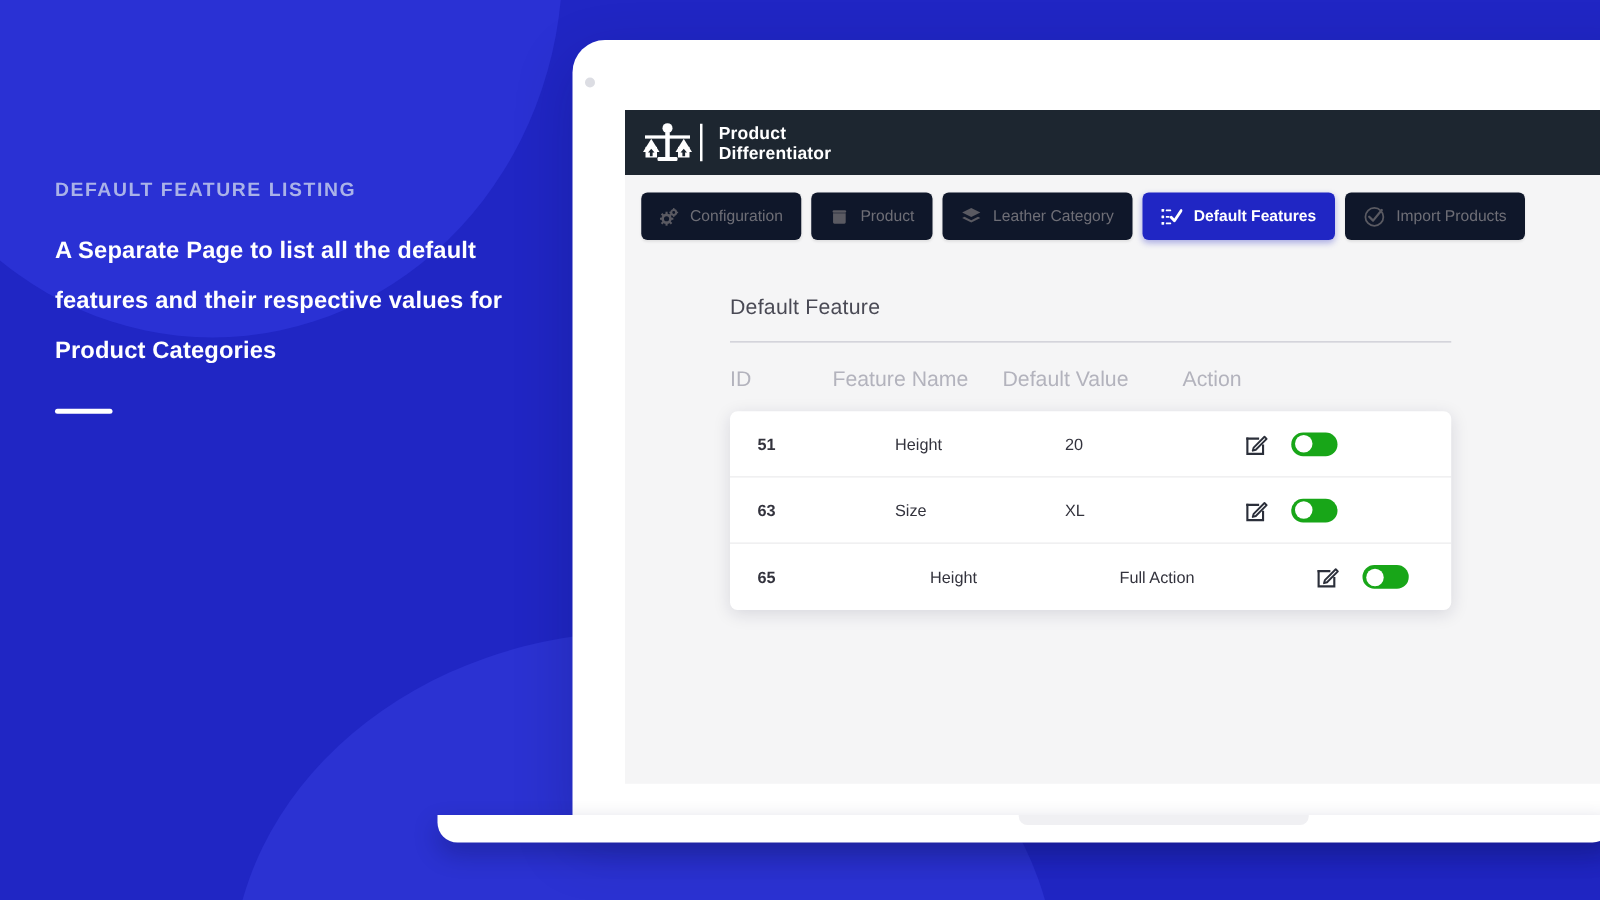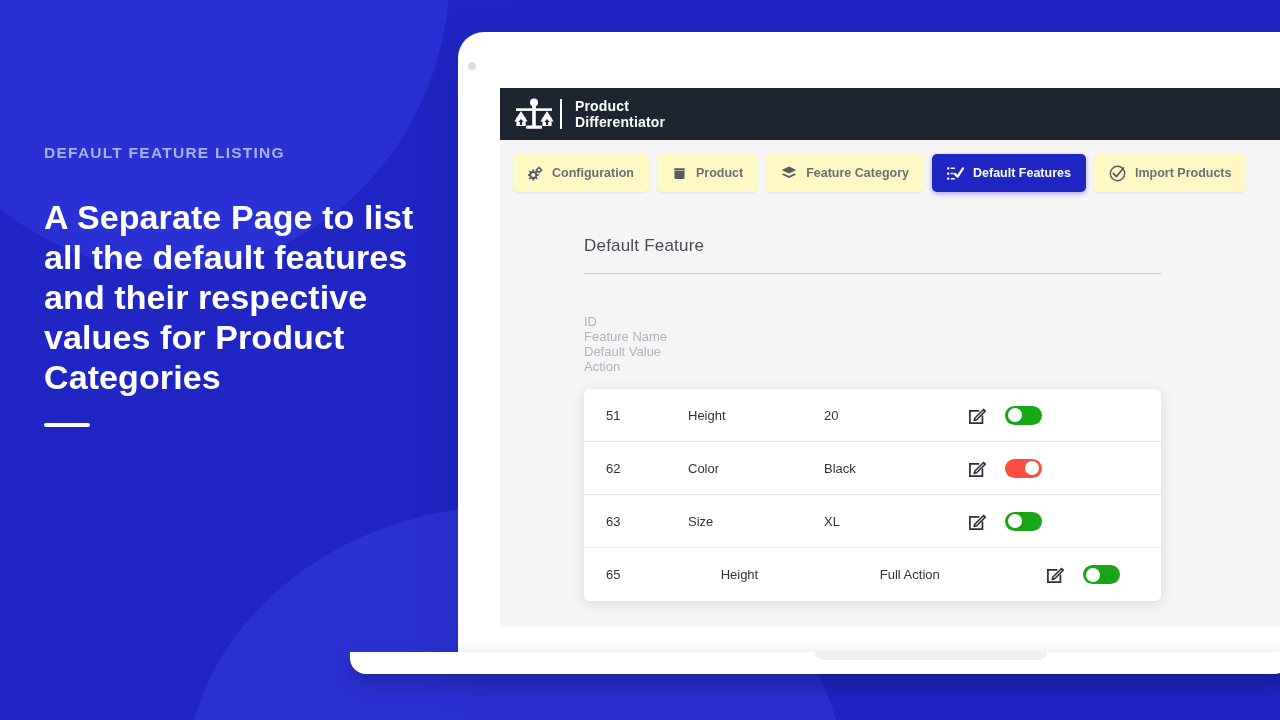--- a/index.html
+++ b/index.html
@@ -51,22 +51,22 @@
   }
   .eyebrow {
     font-size: 15.5px;
     letter-spacing: 1.25px;
     font-weight: 600;
     color: #aab2e8;
     text-transform: uppercase;
     line-height: 1;
   }
   .headline {
-    margin-top: 36px;
-    font-size: 34px;
+    margin-top: 20px;
+    font-size: 19px;
     font-weight: 700;
     line-height: 40px;
     color: #ffffff;
     letter-spacing: 0.1px;
   }
   .rule {
     margin-top: 26px;
     width: 46px;
     height: 4px;
     background: #ffffff;
@@ -160,28 +160,27 @@
     gap: 8px;
     padding: 14px 0 14px 13px;
     background: #f5f5f6;
   }
   .tab {
     display: flex;
     align-items: center;
     gap: 9px;
     height: 38px;
     padding: 0 15px;
-    background: #fef9c3;
+    background: #0f172a;
     border-radius: 5px;
     box-shadow: 0 1px 2px rgba(0,0,0,0.08);
     font-size: 12.5px;
     color: #6e6e76;
     white-space: nowrap;
     cursor: pointer;
-    font-weight: bold;
   }
   .tab svg { flex: 0 0 auto; display: block; }
   .tab.active {
     background: #2026c4;
     color: #ffffff;
     font-weight: 700;
     box-shadow: 0 2px 5px rgba(32,38,196,0.35);
   }
 
   
@@ -196,25 +195,24 @@
   }
   .panel-hr {
     margin-top: 17px;
     width: 577px;
     height: 1px;
     background: #c9c9d2;
   }
 
   .thead {
     display: flex;
-    margin-top: 40px;
+    margin-top: 20px;
     width: 577px;
-    font-size: 13px;
+    font-size: 17px;
     color: #b3b3bd;
-    flex-direction: column;
   }
   .col-id    { width: 82px; }
   .col-name  { width: 136px; }
   .col-value { width: 144px; }
   .col-act   { width: 140px; }
 
   .table-card {
     margin-top: 15px;
     width: 577px;
     background: #ffffff;
@@ -225,22 +223,22 @@
   .trow {
     display: flex;
     align-items: center;
     height: 53px;
     padding-left: 22px;
     font-size: 13px;
     color: #33333d;
     border-bottom: 1px solid #ececed;
   }
   .trow:last-child { border-bottom: none; gap: 47px; }
-  .trow .col-id    { width: 82px; }
-  .trow .col-name  { width: 136px; }
+  .trow .col-id    { width: 82px; font-weight: bold; }
+  .trow .col-name  { width: 136px; margin-left: 28px; }
   .trow .col-value { width: 144px; }
   .trow .col-act   { width: 140px; display: flex; align-items: center; gap: 18px; }
 
   .edit-btn {
     width: 19px; height: 19px;
     display: block;
     cursor: pointer;
     flex: 0 0 auto;
   }
 
@@ -337,21 +335,21 @@
           </svg>
           <span>Product</span>
         </div>
 
         <div class="tab">
           <svg width="16" height="16" viewBox="0 0 16 16">
             <path d="M8 1.4 L15.3 5 L8 8.6 L0.7 5 Z" fill="#5a5a62"></path>
             <path d="M8 11.1 L2.6 8.4 L0.7 9.4 L8 13 L15.3 9.4 L13.4 8.4 Z" fill="#5a5a62"></path>
             <path d="M8 14.2 L2.6 11.5 L0.7 12.5 L8 16 L15.3 12.5 L13.4 11.5 Z" fill="#5a5a62" opacity="0"></path>
           </svg>
-          <span>Feature Category</span>
+          <span>Leather Category</span>
         </div>
 
         <div class="tab active">
           <svg width="17" height="15" viewBox="0 0 18 16">
             <g fill="#ffffff">
               <rect x="0" y="1.2" width="2.4" height="2.4" rx="0.4"></rect>
               <rect x="0" y="6.8" width="2.4" height="2.4" rx="0.4"></rect>
               <rect x="0" y="12.3" width="2.4" height="2.4" rx="0.4"></rect>
               <rect x="3.8" y="1.7" width="4.6" height="1.5" rx="0.4"></rect>
               <rect x="3.8" y="7.3" width="3.2" height="1.5" rx="0.4"></rect>
@@ -394,35 +392,20 @@
                 <path d="M2 5.2 V18 H15.2 V11" fill="none" stroke="#2b2f3a" stroke-width="1.8" stroke-linecap="square"></path>
                 <path d="M2 5.2 H11" fill="none" stroke="#2b2f3a" stroke-width="1.8" stroke-linecap="square"></path>
                 <path d="M7.3 12.7 L16.4 3.6 L18.2 5.4 L9.1 14.5 L6.5 15.3 Z" fill="none" stroke="#2b2f3a" stroke-width="1.6" stroke-linejoin="round"></path>
               </svg>
               <div class="toggle on">
                   <span class="knob"></span>
                 </div>
             </div>
           </div>
 
-          <div class="trow">
-            <div class="col-id">62</div>
-            <div class="col-name">Color</div>
-            <div class="col-value">Black</div>
-            <div class="col-act">
-              <svg class="edit-btn" viewBox="0 0 20 20">
-                <path d="M2 5.2 V18 H15.2 V11" fill="none" stroke="#2b2f3a" stroke-width="1.8" stroke-linecap="square"></path>
-                <path d="M2 5.2 H11" fill="none" stroke="#2b2f3a" stroke-width="1.8" stroke-linecap="square"></path>
-                <path d="M7.3 12.7 L16.4 3.6 L18.2 5.4 L9.1 14.5 L6.5 15.3 Z" fill="none" stroke="#2b2f3a" stroke-width="1.6" stroke-linejoin="round"></path>
-              </svg>
-              <div class="toggle off">
-                  <span class="knob"></span>
-                </div>
-            </div>
-          </div>
 
           <div class="trow">
             <div class="col-id">63</div>
             <div class="col-name">Size</div>
             <div class="col-value">XL</div>
             <div class="col-act">
               <svg class="edit-btn" viewBox="0 0 20 20">
                 <path d="M2 5.2 V18 H15.2 V11" fill="none" stroke="#2b2f3a" stroke-width="1.8" stroke-linecap="square"></path>
                 <path d="M2 5.2 H11" fill="none" stroke="#2b2f3a" stroke-width="1.8" stroke-linecap="square"></path>
                 <path d="M7.3 12.7 L16.4 3.6 L18.2 5.4 L9.1 14.5 L6.5 15.3 Z" fill="none" stroke="#2b2f3a" stroke-width="1.6" stroke-linejoin="round"></path>

